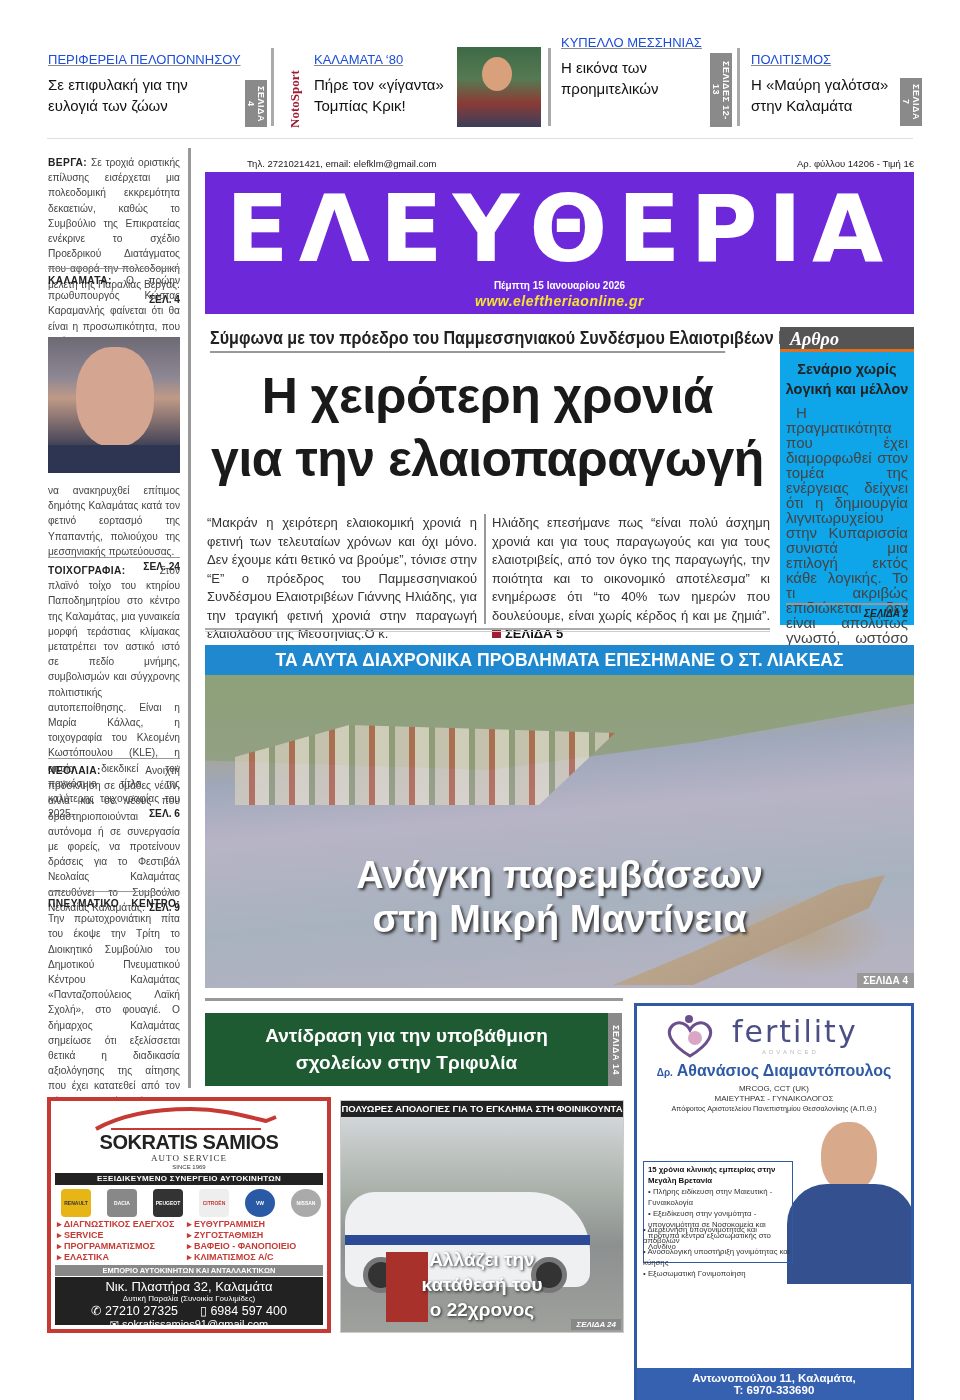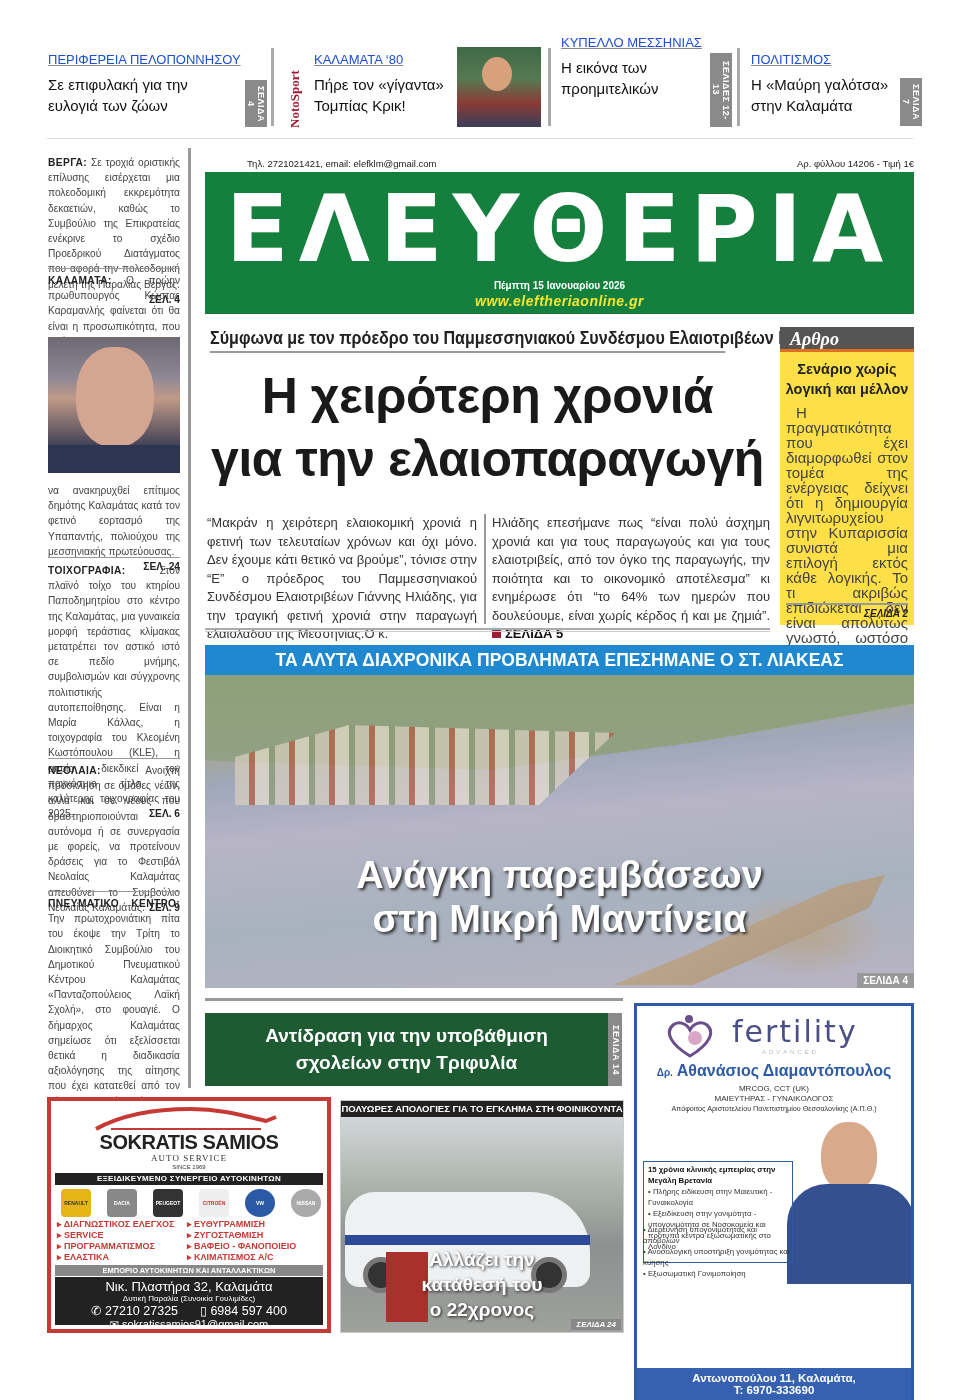--- a/index.html
+++ b/index.html
@@ -15,36 +15,36 @@
 
   
   .lcol { position: absolute; left: 48px; width: 132px; font-size: 10.2px; line-height: 15.2px; color: #444; text-align: justify; }
   .lcol .kw { font-weight: bold; color: #222; letter-spacing: 0.4px; }
   .lcol .ref { font-weight: bold; color: #222; float: right; }
   .lsep { position: absolute; left: 48px; width: 132px; height: 1px; background: #999; }
   .lcol-border { position: absolute; left: 188px; top: 148px; width: 3px; height: 940px; background: #999; }
 
   
   .mast-info { position: absolute; top: 158px; font-size: 9.5px; color: #222; }
-  .masthead { position: absolute; left: 205px; top: 172px; width: 709px; height: 142px; background: #15803d; }
+  .masthead { position: absolute; left: 205px; top: 172px; width: 709px; height: 142px; background: #6d28d9; }
   .mast-logo { position: absolute; left: 0; right: 0; top: 8px; text-align: center; color: #fff; font-family: "DejaVu Sans", sans-serif; font-weight: bold; font-size: 92px; letter-spacing: 10px; line-height: 100px; }
   .mast-date { position: absolute; left: 0; right: 0; top: 108px; text-align: center; color: #fff; font-size: 10px; font-weight: bold; }
   .mast-url { position: absolute; left: 0; right: 0; top: 121px; text-align: center; color: #f5e430; font-size: 14px; font-weight: bold; font-style: italic; letter-spacing: 0.5px; }
 
   
   .kicker { position: absolute; left: 210px; top: 328px; width: 560px; text-align: center; font-size: 17.5px; font-weight: bold; color: #222; border-bottom: 2px solid #999; padding-bottom: 2px; transform: scaleX(0.92); transform-origin: left; white-space: nowrap; }
   .headline { position: absolute; left: 205px; top: 365px; width: 565px; text-align: center; font-size: 50px; line-height: 63px; font-weight: bold; color: #1a1a1a; letter-spacing: -0.5px; }
   .body-col { position: absolute; top: 514px; font-size: 13px; line-height: 18.5px; color: #333; text-align: justify; }
   .col-divider { position: absolute; left: 484px; top: 514px; width: 2px; height: 110px; background: #999; }
   .lead-bottom { position: absolute; left: 205px; top: 628px; width: 565px; height: 4px; border-top: 2px solid #aaa; border-bottom: 1px solid #ccc; }
   .ref-bold { font-weight: bold; color: #111; }
   .red-sq { display: inline-block; width: 9px; height: 9px; background: #a01c34; margin-right: 4px; }
 
   
-  .article-box { position: absolute; left: 780px; top: 327px; width: 134px; height: 298px; background: #fde047; }
+  .article-box { position: absolute; left: 780px; top: 327px; width: 134px; height: 298px; background: #0ea5e9; }
   .article-tag { height: 25px; background: #555; border-bottom: 3px solid #e07020; color: #fff; font-family: "Liberation Serif", serif; font-style: italic; font-weight: bold; font-size: 18px; padding-left: 10px; line-height: 24px; }
   .article-title { text-align: center; font-size: 14.5px; font-weight: bold; line-height: 20px; margin-top: 7px; color: #222; }
   .article-body { font-size: 15px; line-height: 15px; color: #444; text-align: justify; padding: 6px 6px 0 6px; text-indent: 10px; }
   .article-ref { position: absolute; left: 6px; right: 6px; bottom: 6px; border-top: 2px solid #999; text-align: right; font-size: 10px; font-weight: bold; font-style: italic; padding-top: 3px; color: #222; }
 
   
   .banner-blue { position: absolute; left: 205px; top: 645px; width: 709px; height: 30px; background: #1f88cf; color: #fff; font-size: 17.5px; font-weight: bold; text-align: center; line-height: 30px; white-space: nowrap; }
   .photo-main { position: absolute; left: 205px; top: 675px; width: 709px; height: 313px; overflow: hidden;
     background:
       radial-gradient(ellipse 120px 60px at 600px 260px, #b7a58e 0%, rgba(183,165,142,0) 70%),
@@ -177,21 +177,21 @@
   <div class="mast-logo">ΕΛΕΥΘΕΡΙΑ</div>
   <div class="mast-date">Πέμπτη 15 Ιανουαρίου 2026</div>
   <div class="mast-url">www.eleftheriaonline.gr</div>
 </div>
 
 <div class="kicker">Σύμφωνα με τον πρόεδρο του Παμμεσσηνιακού Συνδέσμου Ελαιοτριβέων Γ. Ηλιάδη</div>
 <div class="headline"><span>Η χειρότερη χρονιά</span><br><span>για την ελαιοπαραγωγή</span></div>
 <div class="body-col" style="left:207px;width:270px;">“Μακράν η χειρότερη ελαιοκομική χρονιά η φετινή των τελευταίων χρόνων και όχι μόνο. Δεν έχουμε κάτι θετικό να βρούμε”, τόνισε στην “Ε” ο πρόεδρος του Παμμεσσηνιακού Συνδέσμου Ελαιοτριβέων Γιάννης Ηλιάδης, για την τραγική φετινή χρονιά στην παραγωγή ελαιολάδου της Μεσσηνίας.Ο κ.</div>
 <div class="col-divider"></div>
 <div class="body-col" style="left:492px;width:278px;">
-  <span>Ηλιάδης επεσήμανε πως “είναι πολύ άσχημη χρονιά και για τους παραγωγούς και για τους ελαιοτριβείς, από τον όγκο της παραγωγής, την ποιότητα και το οικονομικό αποτέλεσμα” κι ενημέρωσε ότι “το 64% των ημερών που δουλεύουμε, είναι χωρίς κέρδος ή και με ζημιά”.</span> <span class="red-sq"></span><span class="ref-bold">ΣΕΛΙΔΑ 5</span>
+  <span>Ηλιάδης επεσήμανε πως “είναι πολύ άσχημη χρονιά και για τους παραγωγούς και για τους ελαιοτριβείς, από τον όγκο της παραγωγής, την ποιότητα και το οικονομικό αποτέλεσμα” κι ενημέρωσε ότι “το 40% των ημερών που δουλεύουμε, είναι χωρίς κέρδος ή και με ζημιά”.</span> <span class="red-sq"></span><span class="ref-bold">ΣΕΛΙΔΑ 5</span>
 </div>
 <div class="lead-bottom"></div>
 
 <div class="article-box">
   <div class="article-tag">Αρθρο</div>
   <div class="article-title">Σενάριο χωρίς λογική και μέλλον</div>
   <div class="article-body">Η πραγματικότητα που έχει διαμορφωθεί στον τομέα της ενέργειας δείχνει ότι η δημιουργία λιγνιτωρυχείου στην Κυπαρισσία συνιστά μια επιλογή εκτός κάθε λογικής. Το τι ακριβώς επιδιώκεται δεν είναι απολύτως γνωστό, ωστόσο η εκμετάλλευση ενός λιγνιτωρυχείου φαντάζει προσχηματική. Σε κάθε περίπτωση, η τοπική κοινωνία ορθά αντιδρά και ζητά να κλείσει οριστικά η συζήτηση για το συγκεκριμένο θέμα.</div>
   <div class="article-ref">ΣΕΛΙΔΑ 2</div>
 </div>
 

